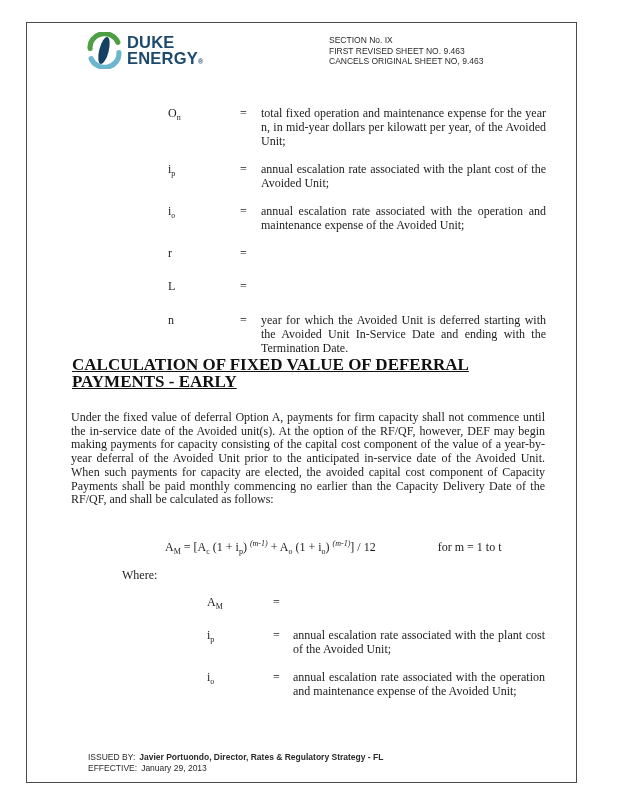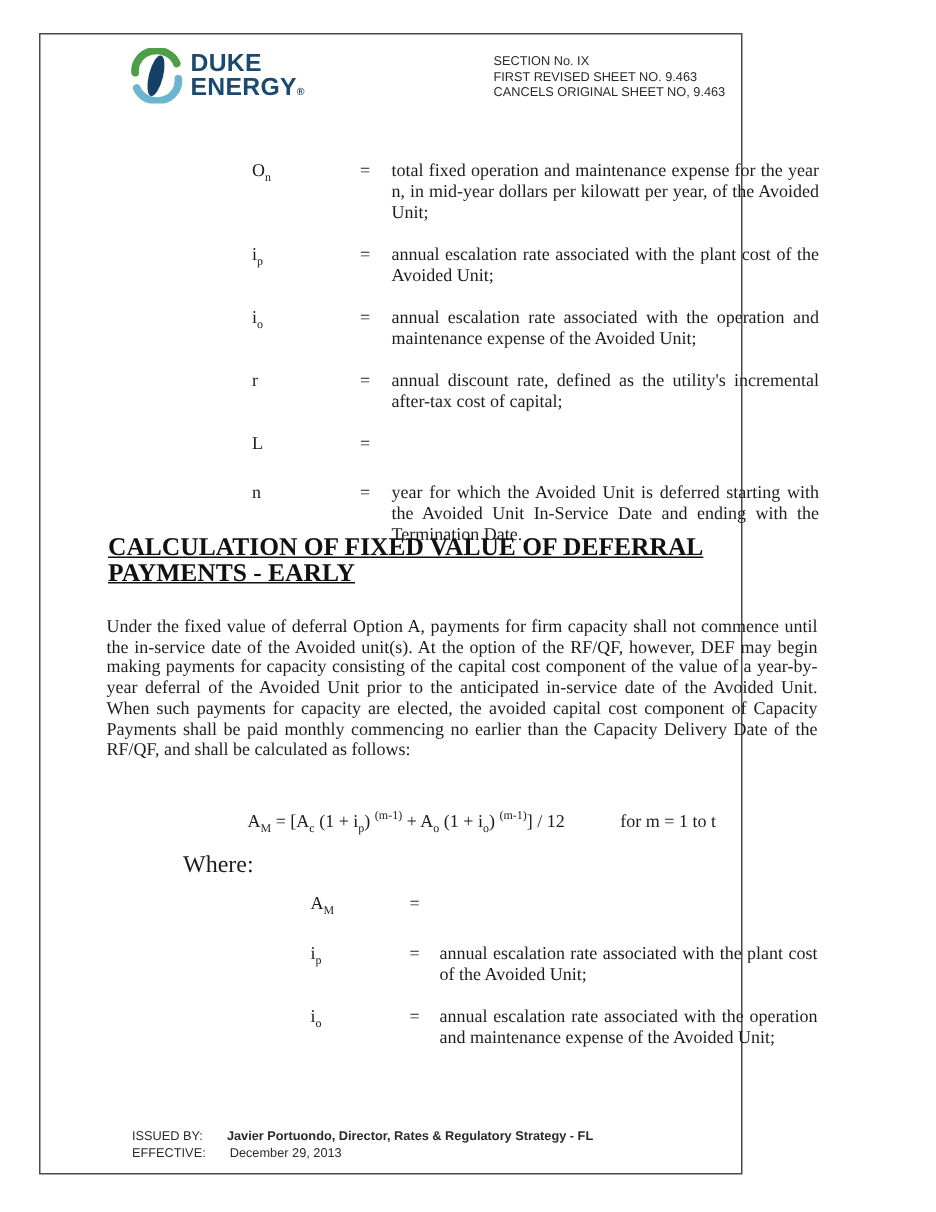--- a/index.html
+++ b/index.html
@@ -2,21 +2,21 @@
 <html><head>
 <meta charset="utf-8">
 <style>
   html,body { margin:0; padding:0; }
   body {
     width:624px; height:808px; background:#ffffff; position:relative;
     font-family:"Liberation Serif", serif; color:#1c1c1c;
     -webkit-font-smoothing:antialiased;
   }
   .page {
-    position:absolute; left:26px; top:22px; width:469px; height:761px;
+    position:absolute; left:26px; top:22px; width:551px; height:761px;
     border:1px solid #4a4a4a; background:#fff; box-sizing:border-box;
   }
   
   .logo { position:absolute; left:59px; top:9px; display:flex; align-items:flex-start; }
   .logo-icon { width:37px; height:37px; flex:none; }
   .logo-text {
     font-family:"Liberation Sans", sans-serif; font-weight:bold;
     color:#1c4a6e; font-size:16.5px; line-height:16px; letter-spacing:0.2px;
     margin-left:4px; margin-top:2px;
   }
@@ -27,50 +27,50 @@
     font-family:"Liberation Sans", sans-serif; font-size:8.5px; line-height:10.5px; color:#2a2a2a;
     white-space:nowrap;
   }
   
   .defs { font-size:12px; line-height:14px; }
   .def-row { display:flex; margin-bottom:14px; }
   .def-term { flex:none; }
   .def-eq { flex:none; }
   .def-text { flex:1; text-align:justify; }
   sub { font-size:8px; }
-  sup { font-size:8px; }
+  sup { font-size:8px;font-style:italic; }
   .defs-top { position:absolute; left:141px; top:83px; width:378px; }
   .defs-top .def-term { width:72px; }
   .defs-top .def-eq { width:21px; }
   .defs-bottom { position:absolute; left:180px; top:572px; width:338px; }
   .defs-bottom .def-term { width:66px; }
   .defs-bottom .def-eq { width:20px; }
   
   .heading {
     position:absolute; left:45px; top:334px; width:486px;
     font-weight:bold; font-size:17px; line-height:16.5px; color:#111;
   }
   .heading div { text-decoration:underline; }
   
   .para {
     position:absolute; left:44px; top:388px; width:474px;
     font-size:12px; line-height:13.7px; text-align:justify;
   }
   
   .formula { position:absolute; left:138px; top:516px; font-size:12px; white-space:nowrap; }
-  .formula .cond { margin-left:37px; }
-  .where { position:absolute; left:95px; top:545px; font-size:16px;text-align:right; }
+  .formula .cond { margin-left:62px; }
+  .where { position:absolute; left:95px; top:545px; font-size:12px;text-align:right; }
   
   .footer {
     position:absolute; left:61px; top:729px;
     font-family:"Liberation Sans", sans-serif; font-size:8.5px; line-height:11px; color:#2a2a2a;
     white-space:nowrap;
   }
   .footer .bold { font-weight:bold; }
-  .footer .val { margin-left:16px; }
+  .footer .val { margin-left:4px; }
 </style>
 </head>
 <body>
 
 <div class="page">
 
   <div class="logo">
     <svg class="logo-icon" viewBox="0 0 36 36">
       <path d="M4,16 A14,13 0 0 1 31,10" fill="none" stroke-width="5" stroke-linecap="round" stroke="#4d9e45"></path>
       <path d="M32,20 A14,13 0 0 1 5,26" fill="none" stroke-width="5" stroke-linecap="round" stroke="#6cb5cf"></path>
@@ -100,21 +100,20 @@
       <div class="def-text">annual escalation rate associated with the plant cost of the Avoided Unit;</div>
     </div>
     <div class="def-row">
       <div class="def-term"><span>i</span><sub>o</sub></div>
       <div class="def-eq">=</div>
       <div class="def-text">annual escalation rate associated with the operation and maintenance expense of the Avoided Unit;</div>
     </div>
     <div class="def-row">
       <div class="def-term"><span>r</span><sub></sub></div>
       <div class="def-eq">=</div>
-      <div class="def-text">annual discount rate, defined as the utility's incremental after-tax cost of capital;</div>
     </div>
     <div class="def-row">
       <div class="def-term"><span>L</span><sub></sub></div>
       <div class="def-eq">=</div>
     </div>
     <div class="def-row">
       <div class="def-term"><span>n</span><sub></sub></div>
       <div class="def-eq">=</div>
       <div class="def-text">year for which the Avoided Unit is deferred starting with the Avoided Unit In-Service Date and ending with the Termination Date.</div>
     </div>
@@ -142,16 +141,16 @@
     </div>
     <div class="def-row">
       <div class="def-term"><span>i</span><sub>o</sub></div>
       <div class="def-eq">=</div>
       <div class="def-text">annual escalation rate associated with the operation and maintenance expense of the Avoided Unit;</div>
     </div>
   </div>
 
   <div class="footer">
     <div><span>ISSUED BY:</span><span class="bold val">Javier Portuondo, Director, Rates &amp; Regulatory Strategy - FL</span></div>
-    <div><span>EFFECTIVE:</span><span class="val">December 29, 2013</span></div>
+    <div><span>EFFECTIVE:</span><span class="val">January 29, 2013</span></div>
   </div>
 
 </div>
 
 </body></html>

